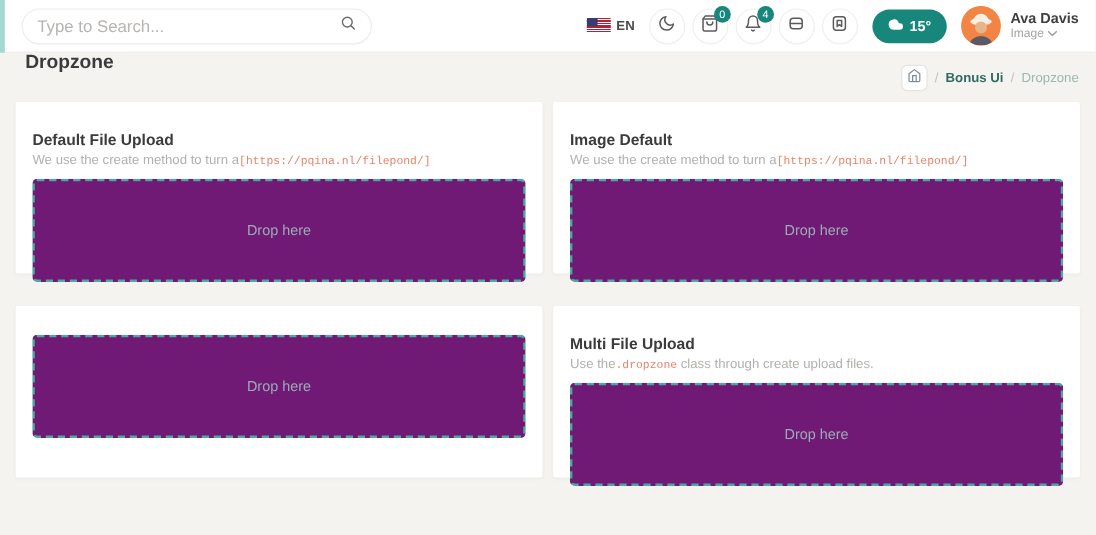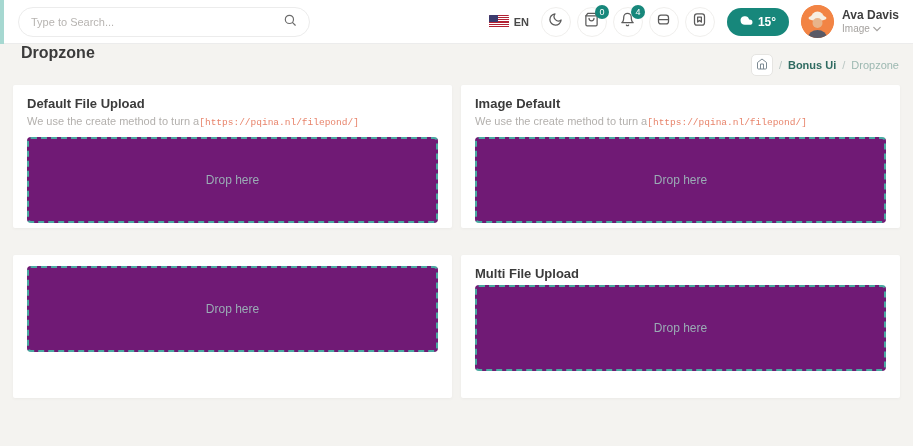--- a/index.html
+++ b/index.html
@@ -30,21 +30,21 @@
     width:292px; height:30px;
     border:1px solid #ececec;
     border-radius:15px;
     display:flex; align-items:center;
     padding:0 12px;
     background:#fff;
   }
   .search-box input {
     flex:1; border:none; outline:none;
     font-family:"Liberation Sans", sans-serif;
-    font-size:11px; color:#6b6b6b;
+    font-size:14px; color:#6b6b6b;
   }
   .search-box input::placeholder { color:#b7b4b1; }
   .hdr-right { display:flex; align-items:center; gap:6px; }
   .lang { display:flex; align-items:center; gap:5px; margin-right:6px; cursor:pointer; }
   .flag { width:20px; height:13px; position:relative; overflow:hidden; border-radius:1px;
     background:repeating-linear-gradient(#b22234 0 1px, #fff 1px 2px, #b22234 2px 3px, #fff 3px 4px, #b22234 4px 5px, #fff 5px 6px, #b22234 6px 7px);
     background-size:100% 13px;
   }
   .flag::before { content:""; position:absolute; left:0; top:0; width:9px; height:7px; background:#3c3b6e; }
   .lang-label { font-size:11px; font-weight:bold; color:#4a4a4a; }
@@ -98,21 +98,21 @@
   .cards {
     display:grid;
     grid-template-columns:1fr 1fr;
     gap:27px 9px;
     padding:0 13px;
   }
   .card {
     background:#fff;
     border-radius:2px;
     box-shadow:0 1px 3px rgba(80,80,80,0.05);
-    padding:11px 14px 14px 14px;
+    padding:24px 14px 14px 14px;
     height:143px;
   }
   .card-title { font-size:13px; font-weight:bold; color:#3b3b3b; margin-bottom:4px; }
   .card-desc { font-size:11px; color:#b3b0ad; margin-bottom:9px; white-space:nowrap; }
   .code {
     font-family:"Liberation Mono", monospace;
     font-size:9.5px; color:#e8846b;
   }
   .dropzone {
     height:86px;
@@ -264,18 +264,19 @@
   </div>
 
   <div class="card">
     <div class="dropzone">
       <span class="drop-label">Drop here</span>
     </div>
   </div>
 
   <div class="card">
     <div class="card-title">Multi File Upload</div>
+    <div class="card-desc"><span>Use the</span><span class="code">.dropzone</span><span> class through create upload files.</span></div>
     <div class="dropzone">
       <span class="drop-label">Drop here</span>
     </div>
   </div>
 
 </div>
 
 </body></html>

